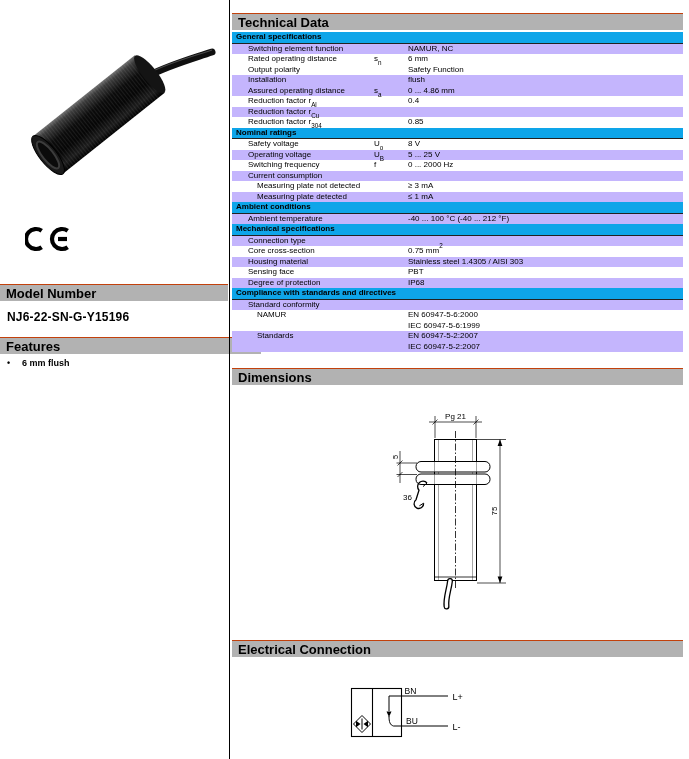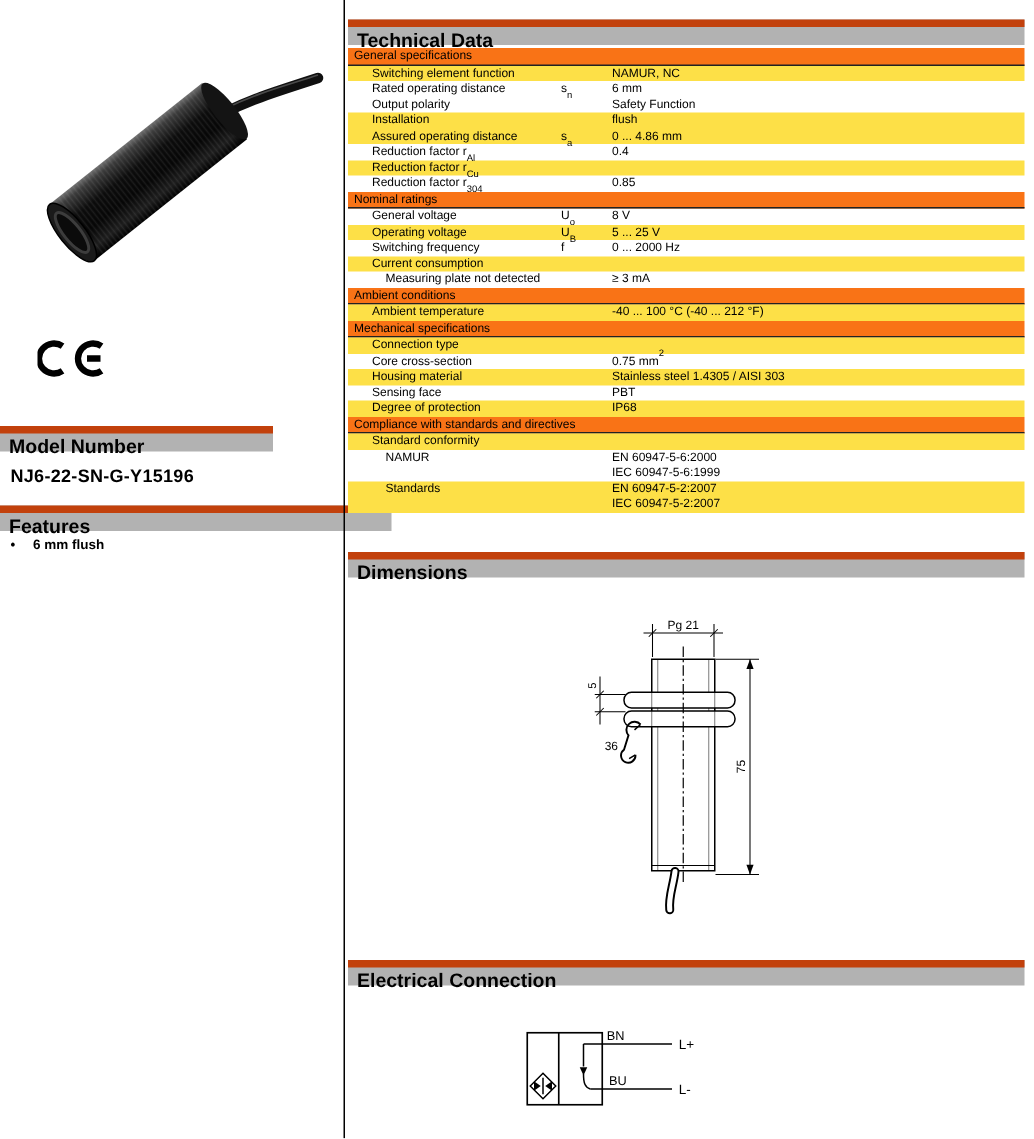--- a/index.html
+++ b/index.html
@@ -1,43 +1,43 @@
 <!DOCTYPE html>
 <html><head>
 <meta charset="utf-8">
 <style>
   html,body{margin:0;padding:0;background:#fff;}
   body{width:689px;height:759px;font-family:"Liberation Sans",sans-serif;color:#000;-webkit-font-smoothing:antialiased;}
   .page{position:relative;width:689px;height:759px;background:#fff;overflow:hidden;}
   .col-divider{position:absolute;left:229px;top:0;width:1px;height:759px;background:#000;}
 
   
-  .bar{background:#b2b2b2;border-top:5px solid #c2410c;font-weight:bold;font-size:13px;height:17px;line-height:17px;padding-left:6px;box-sizing:border-box;}
+  .bar{background:#b2b2b2;border-top:1px solid #c2410c;font-weight:bold;font-size:13px;height:17px;line-height:17px;padding-left:6px;box-sizing:border-box;}
 
   
   .left-col{position:absolute;left:0;top:0;width:222px;height:759px;}
   .photo-wrap{position:absolute;left:6px;top:12px;}
   .ce-wrap{position:absolute;left:25px;top:224px;}
-  .model-bar{position:absolute;left:0;top:284px;width:182px;}
+  .model-bar{position:absolute;left:0;top:284px;width:228px;}
   .model-value{position:absolute;left:7px;top:310px;font-size:12px;font-weight:bold;letter-spacing:.2px;}
   .features-bar{position:absolute;left:0;top:337px;width:261px;}
   .feature-item{position:absolute;left:7px;top:358px;font-size:9px;font-weight:bold;display:flex;align-items:center;}
   .feature-item .bullet{width:15px;display:inline-block;}
 
   
   .right-col{position:absolute;left:232px;top:0;width:451px;height:759px;}
   .tech-block{position:absolute;left:0;top:13px;width:451px;}
   .dims-block{position:absolute;left:0;top:368px;width:451px;height:279px;}
   .elec-block{position:absolute;left:0;top:640px;width:451px;height:144px;}
 
   
   .spec{margin-top:2px;font-size:8px;width:451px;}
-  .sec-h{font-weight:normal;border-bottom:1px solid #222;padding:1px 0 1px 4px;line-height:8.5px;background:#f97316;}
+  .sec-h{font-weight:bold;border-bottom:1px solid #222;padding:1px 0 1px 4px;line-height:8.5px;background:#0ea5e9;}
   .row{display:flex;min-height:10.5px;line-height:10.5px;align-items:flex-start;}
-  .row.shade{background:#fde047;}
+  .row.shade{background:#c4b5fd;}
   .c-label{flex:none;width:142px;padding-left:16px;box-sizing:border-box;}
   .row.indent2 .c-label{padding-left:25px;}
   .c-sym{flex:none;width:34px;}
   .c-val{flex:1;}
   .c-val .vline{line-height:10.5px;}
   sub{font-size:6.3px;line-height:0;position:relative;top:1.5px;}
   sup{font-size:6.3px;line-height:0;position:relative;top:-1.5px;}
 
   svg text{font-family:"Liberation Sans",sans-serif;fill:#000;}
   .dims-svg{position:absolute;left:0;top:22px;}
@@ -147,21 +147,21 @@
             <span class="c-label">Reduction factor r<sub>Cu</sub></span>
             <span class="c-sym"></span>
           </div>
           <div class="row">
             <span class="c-label">Reduction factor r<sub>304</sub></span>
             <span class="c-sym"></span>
             <span class="c-val">0.85</span>
           </div>
           <div class="sec-h">Nominal ratings</div>
           <div class="row">
-            <span class="c-label">General voltage</span>
+            <span class="c-label">Safety voltage</span>
             <span class="c-sym">U<sub>o</sub></span>
             <span class="c-val">8 V</span>
           </div>
           <div class="row shade">
             <span class="c-label">Operating voltage</span>
             <span class="c-sym">U<sub>B</sub></span>
             <span class="c-val">5 ... 25 V</span>
           </div>
           <div class="row">
             <span class="c-label">Switching frequency</span>
@@ -170,20 +170,25 @@
           </div>
           <div class="row shade">
             <span class="c-label">Current consumption</span>
             <span class="c-sym"></span>
             <span class="c-val"></span>
           </div>
           <div class="row indent2">
             <span class="c-label">Measuring plate not detected</span>
             <span class="c-sym"></span>
             <span class="c-val">≥ 3 mA</span>
+          </div>
+          <div class="row shade indent2">
+            <span class="c-label">Measuring plate detected</span>
+            <span class="c-sym"></span>
+            <span class="c-val">≤ 1 mA</span>
           </div>
           <div class="sec-h">Ambient conditions</div>
           <div class="row shade">
             <span class="c-label">Ambient temperature</span>
             <span class="c-sym"></span>
             <span class="c-val">-40 ... 100 °C (-40 ... 212 °F)</span>
           </div>
           <div class="sec-h">Mechanical specifications</div>
           <div class="row shade">
             <span class="c-label">Connection type</span>

